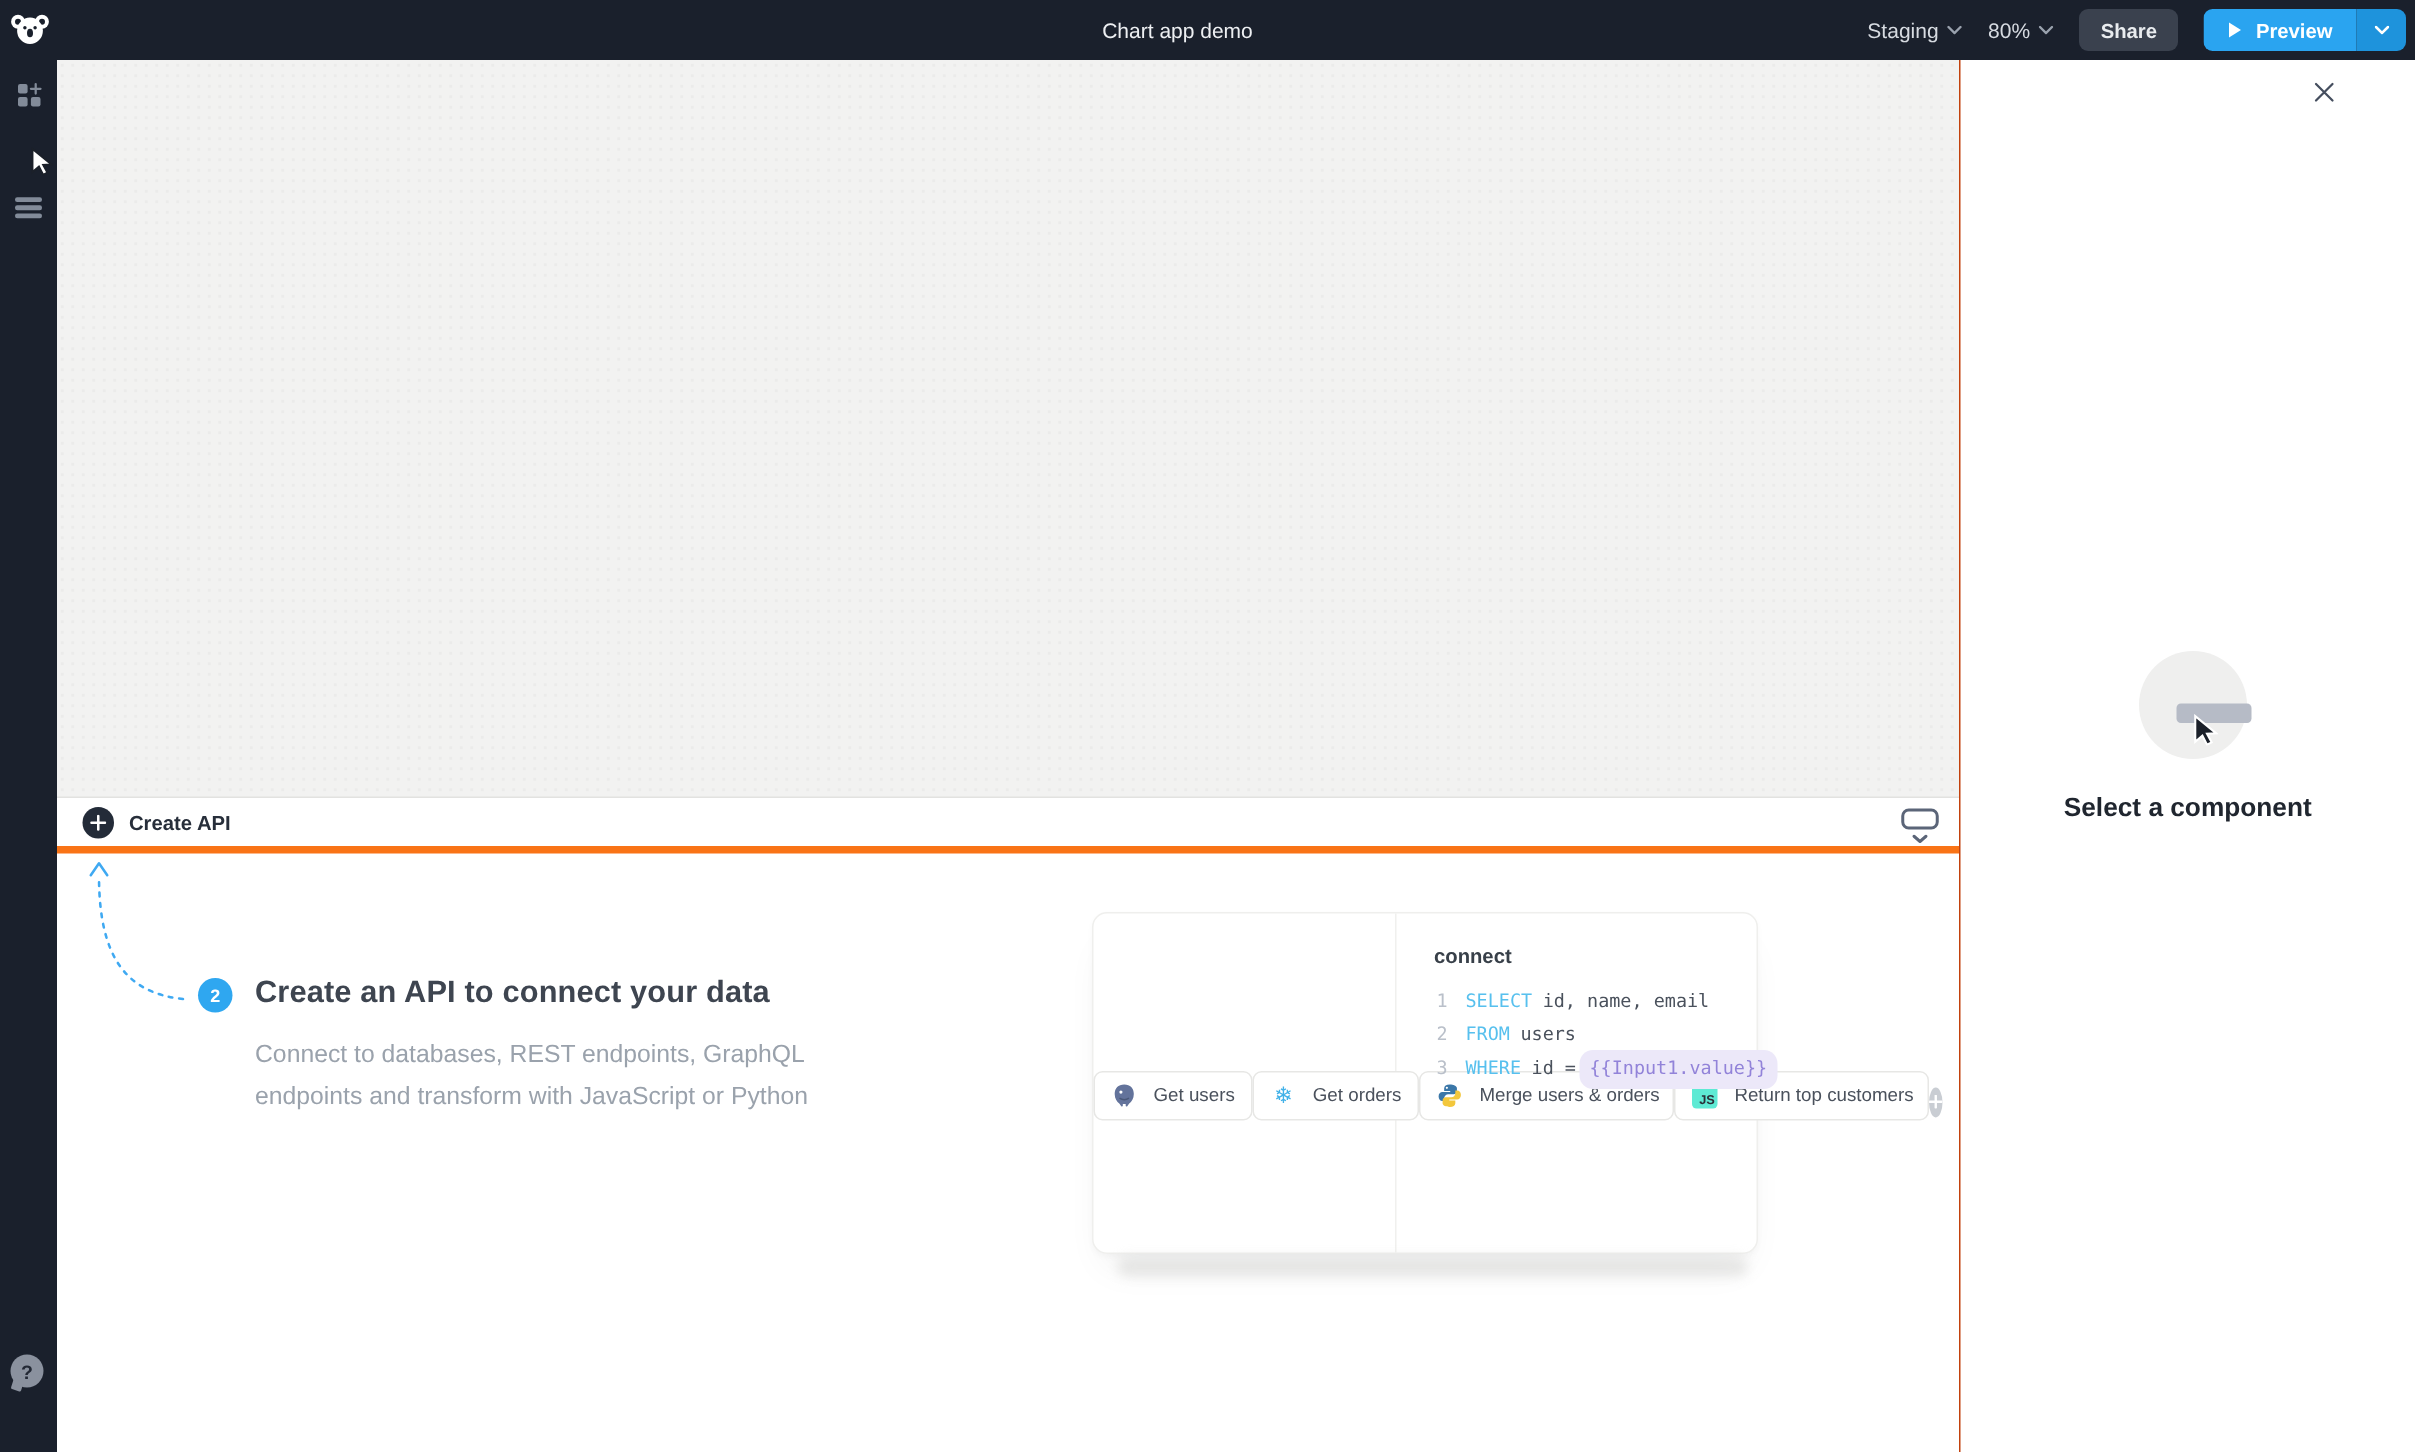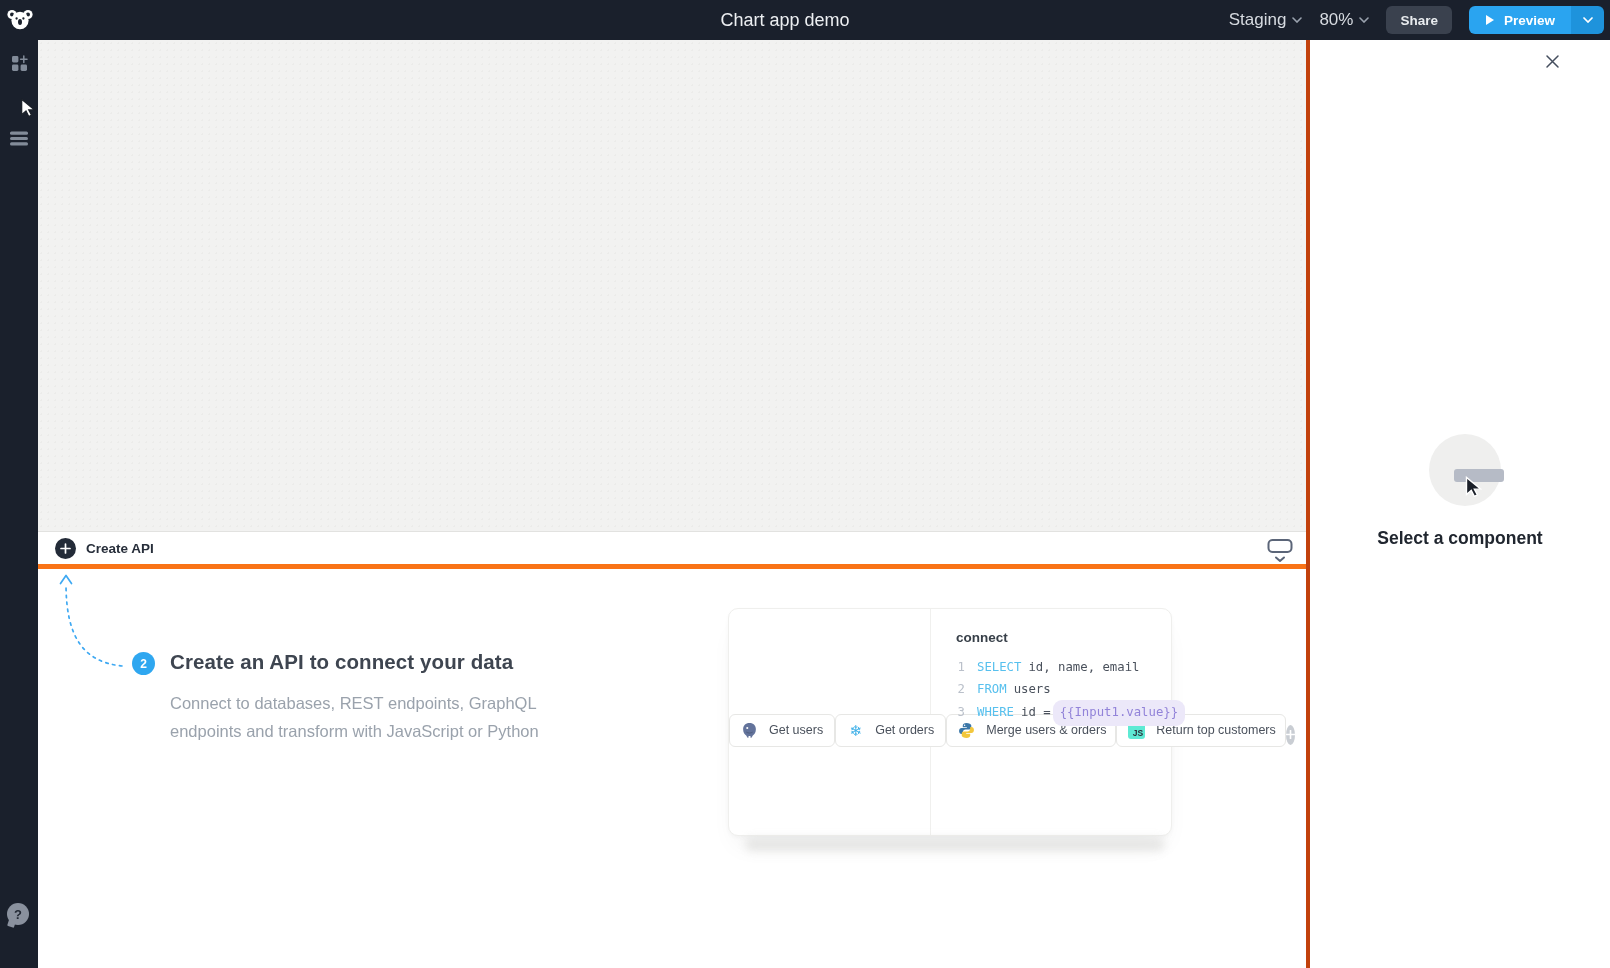--- a/index.html
+++ b/index.html
@@ -3,23 +3,23 @@
 <meta charset="utf-8">
 <style>
   * { margin:0; padding:0; box-sizing:border-box; }
   body { background:#fff; font-family:"Liberation Sans", sans-serif; }
   .app { position:relative; width:1610px; height:968px; overflow:hidden; background:#fff; }
 
   
   .topbar { position:absolute; left:0; top:0; width:1610px; height:40px; background:#1A202C; z-index:30; }
   .logo { position:absolute; left:7px; top:7px; width:26px; height:26px; }
   .tb-title { position:absolute; left:785px; top:0; height:40px; line-height:40px; transform:translateX(-50%);
-              color:#EDEFF2; font-size:18px; font-weight:500; white-space:nowrap; }
+              color:#EDEFF2; font-size:14px; font-weight:500; white-space:nowrap; }
   .tb-right { position:absolute; right:6px; top:0; height:40px; display:flex; align-items:center; gap:17px; }
-  .dd { display:flex; align-items:center; gap:6px; color:#D7DBE1; font-size:17px; cursor:pointer; }
+  .dd { display:flex; align-items:center; gap:6px; color:#D7DBE1; font-size:14px; cursor:pointer; }
   .chev { width:10px; height:6px; }
   .btn-share { background:#3A414E; color:#E9ECEF; border:none; border-radius:6px; height:28px; padding:0 14px;
                font-size:13.5px; font-weight:600; font-family:inherit; cursor:pointer; }
   .preview-split { display:flex; height:28px; border-radius:6px; overflow:hidden;justify-content:flex-end; }
   .btn-preview { display:flex; align-items:center; gap:9px; background:#2AA4F0; border:none; color:#fff;
                  font-size:13.5px; font-weight:600; font-family:inherit; padding:0 16px; cursor:pointer; }
   .btn-preview-caret { width:33px; background:#1E93DC; border:none; display:flex; align-items:center;
                        justify-content:center; cursor:pointer; }
 
   
@@ -81,21 +81,21 @@
   .code-line { font-size:12.3px; line-height:21.5px; color:#4A515C; white-space:nowrap; display:flex;
                align-items:center; }
   .ln { display:inline-block; width:9px; text-align:right; color:#BAC0CA; margin-right:12px; }
   .kw { color:#57C0EE; margin-right:7px; }
   .pill { background:#ECE8F9; color:#9283D9; border-radius:9px; padding:2px 7px; margin-left:2px; }
   .blur-strip { position:absolute; left:707px; top:268px; width:420px; height:13px; background:#D7D7D5;
                 border-radius:7px; filter:blur(4px); opacity:0.55; }
 
   
   .right-panel { position:absolute; left:1306px; top:40px; width:304px; height:928px; background:#fff;
-                 border-left:4px solid #c2410c; z-index:10; }
+                 border-left:1px solid #c2410c; z-index:10; }
   .close-btn { position:absolute; left:233px; top:14px; width:18px; height:18px; background:none; border:none;
                cursor:pointer; padding:0; }
   .empty-circle { position:absolute; left:119px; top:394px; width:72px; height:72px; border-radius:50%;
                   background:#EFEFEE; }
   .ghost-bar { position:absolute; left:25px; top:35px; width:50px; height:13px; border-radius:3px;
                background:#B6BBC6; }
   .illus-cursor { position:absolute; left:36px; top:42px; }
   .empty-title { position:absolute; left:0; top:488px; width:100%; text-align:center; font-size:17.5px;
                  font-weight:700; color:#20262F; }
 </style>

